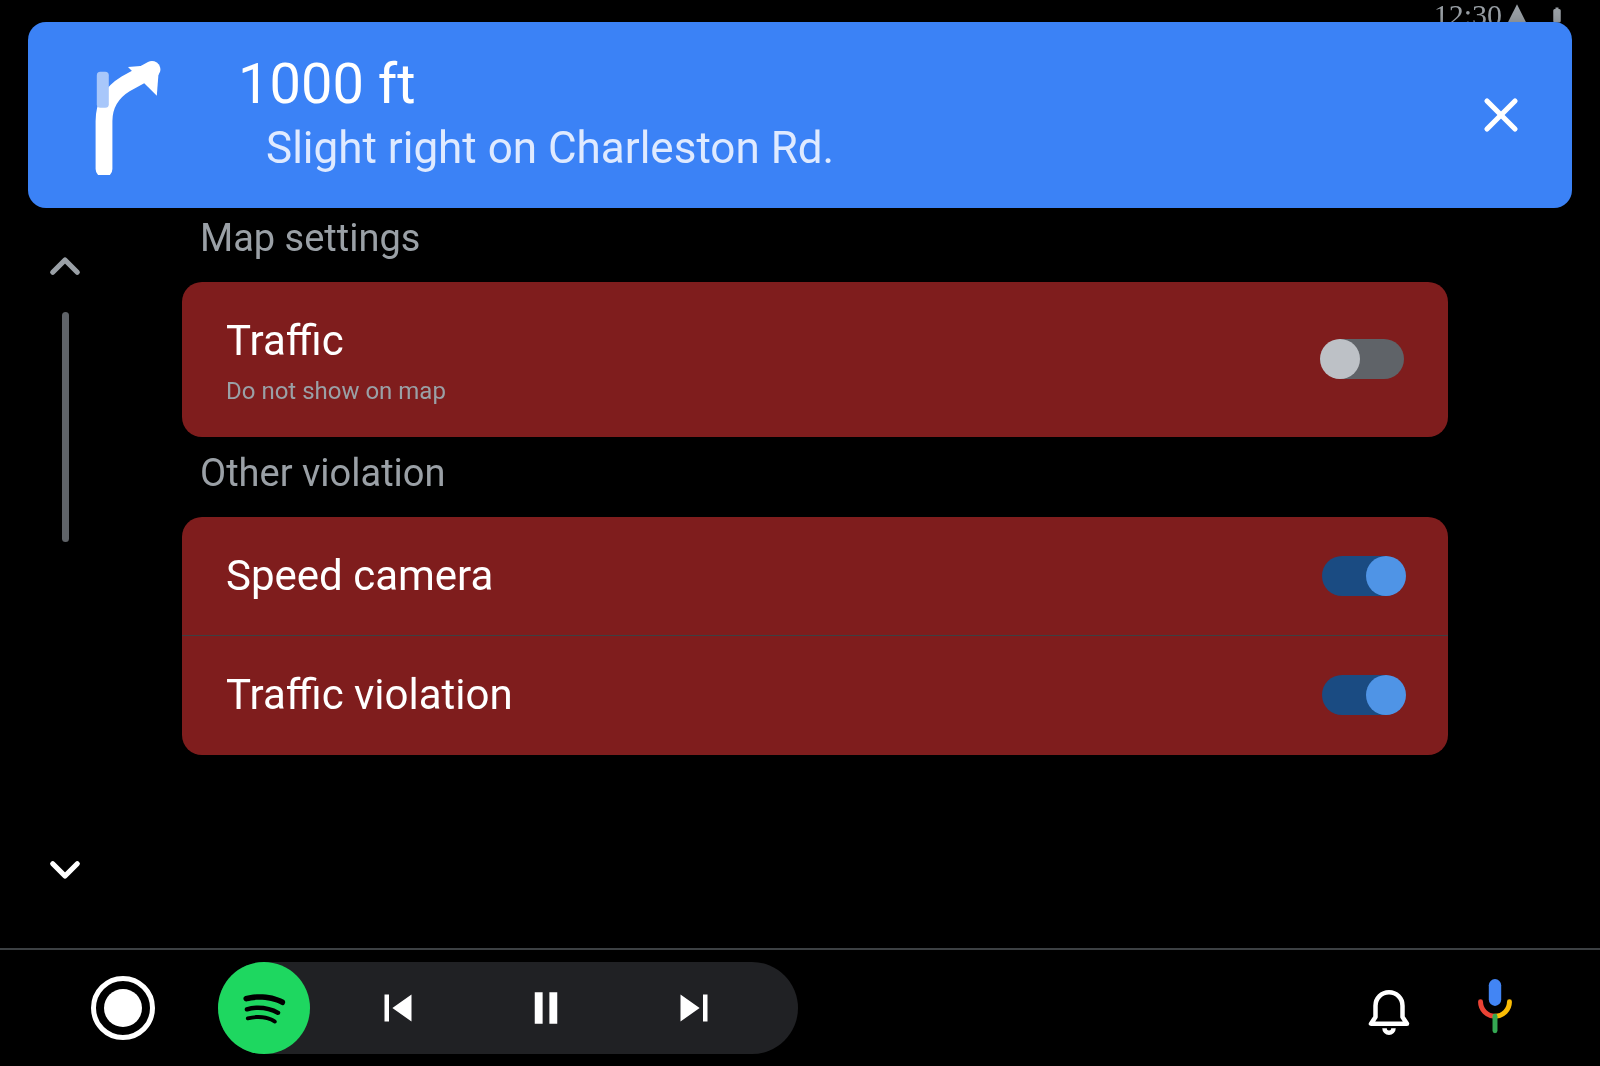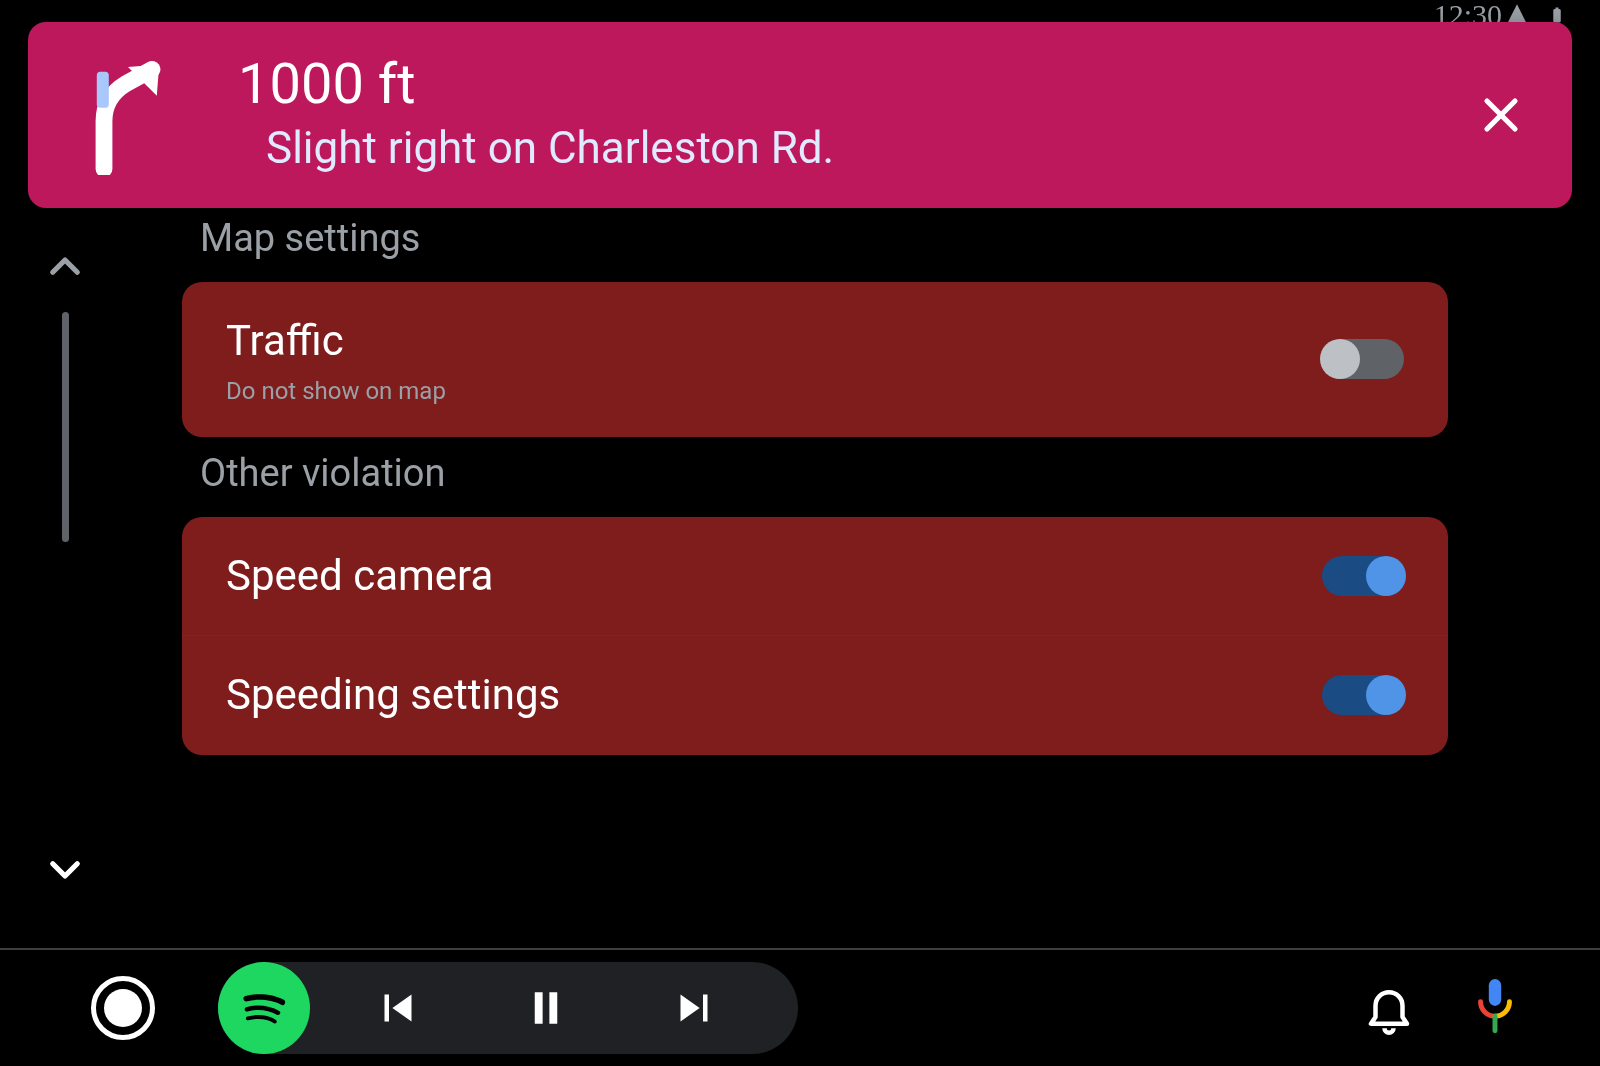--- a/index.html
+++ b/index.html
@@ -28,21 +28,21 @@
     font-family: Liberation Serif, serif;
   }
   .status-right { display: flex; gap: 16px; align-items: center; }
   .status-right svg { display: block; }
 
   
   .nav-banner {
     position: absolute;
     top: 22px; left: 28px; right: 28px;
     height: 186px;
-    background: #be185d;
+    background: #3b82f6;
     border-radius: 18px;
     display: flex;
     align-items: center;
     padding: 0 40px;
     box-shadow: 0 4px 18px rgba(0,0,0,0.35);
   }
   .nav-icon { width: 120px; height: 120px; margin-right: 50px; flex-shrink: 0; }
   .nav-text { flex: 1; color: #fff; }
   .nav-distance { font-size: 56px; line-height: 1; font-weight: 400; margin-bottom: 10px; }
   .nav-instruction { font-size: 44px; font-weight: 400; color: #dfeaff; margin-left: 28px; }
@@ -256,21 +256,21 @@
     <div class="row">
       <div class="row-text">
         <div class="title">Speed camera</div>
       </div>
       <div class="toggle on">
         <div class="knob"></div>
       </div>
     </div>
     <div class="row">
       <div class="row-text">
-        <div class="title">Speeding settings</div>
+        <div class="title">Traffic violation</div>
       </div>
       <div class="toggle on">
         <div class="knob"></div>
       </div>
     </div>
   </div>
 
 </div>
 
 <div class="bottom-bar">

